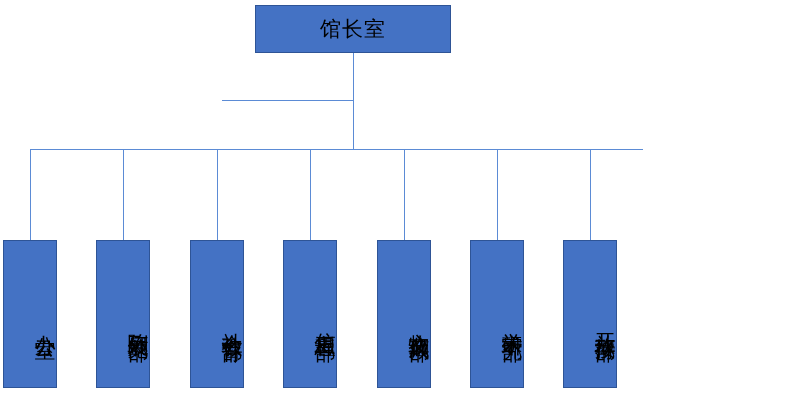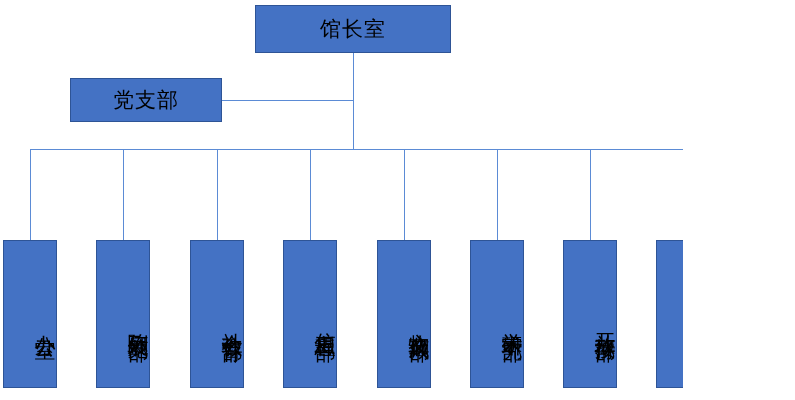--- a/index.html
+++ b/index.html
@@ -9,21 +9,20 @@
   }
   body {
     font-family: "Liberation Sans", "DejaVu Sans", sans-serif;
   }
   #org-chart {
     position: relative;
     width: 643px;
     height: 400px;
     background: #ffffff;
     overflow: hidden;
-    padding-left: 40px;
   }
 
   
   .node {
     position: absolute;
     box-sizing: border-box;
     background: #4472C4;
     border: 1px solid #2E5496;
     color: #000000;
     display: flex;
@@ -76,21 +75,20 @@
   <div class="line-v" style="left:217px; top:149px; height:91px;"></div>
   <div class="line-v" style="left:310px; top:149px; height:91px;"></div>
   <div class="line-v" style="left:404px; top:149px; height:91px;"></div>
   <div class="line-v" style="left:497px; top:149px; height:91px;"></div>
   <div class="line-v" style="left:590px; top:149px; height:91px;"></div>
   <div class="line-v" style="left:683px; top:149px; height:91px;"></div>
   <div class="line-v" style="left:763px; top:149px; height:91px;"></div>
 
   <div class="node horiz" style="left:255px; top:5px; width:196px; height:48px;">馆长室</div>
 
-  <div class="node horiz" style="left:70px; top:78px; width:152px; height:44px;">党支部</div>
 
   <div class="node vert" style="left:3px; top:240px; width:54px; height:148px;">办公室</div>
 
   <div class="node vert" style="left:96px; top:240px; width:54px; height:148px;">陈列展览部</div>
 
   <div class="node vert" style="left:190px; top:240px; width:54px; height:148px;">社会教育部</div>
 
   <div class="node vert" style="left:283px; top:240px; width:54px; height:148px;">信息工程部</div>
 
   <div class="node vert" style="left:377px; top:240px; width:54px; height:148px;">文物典藏部</div>

